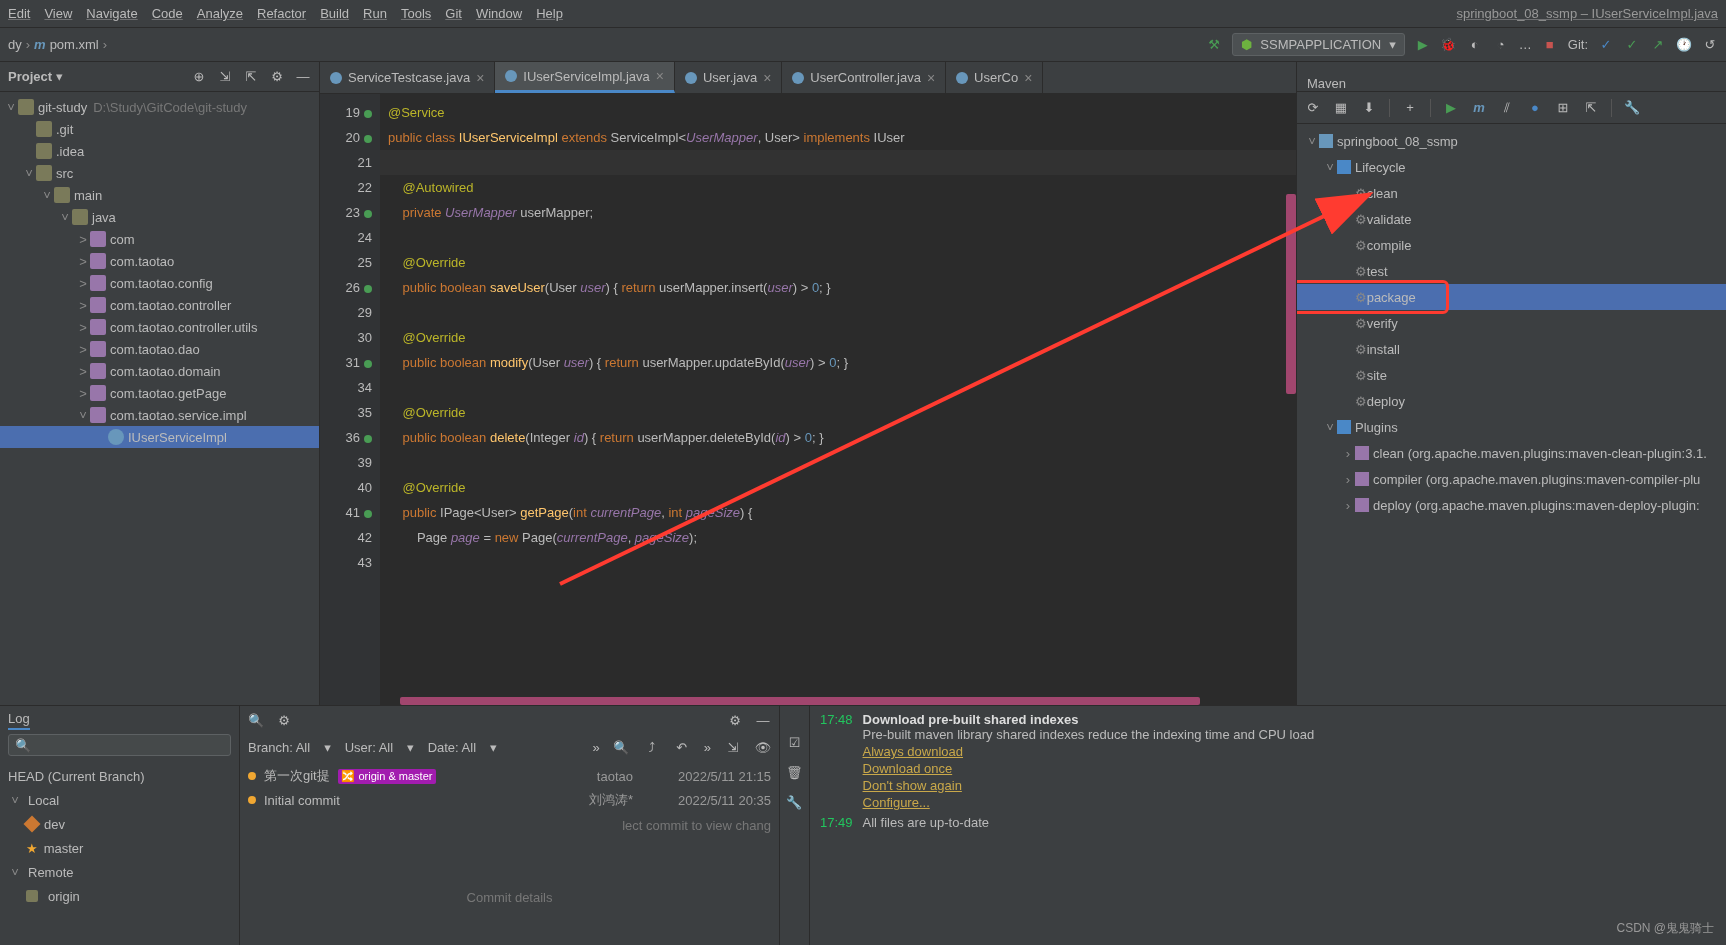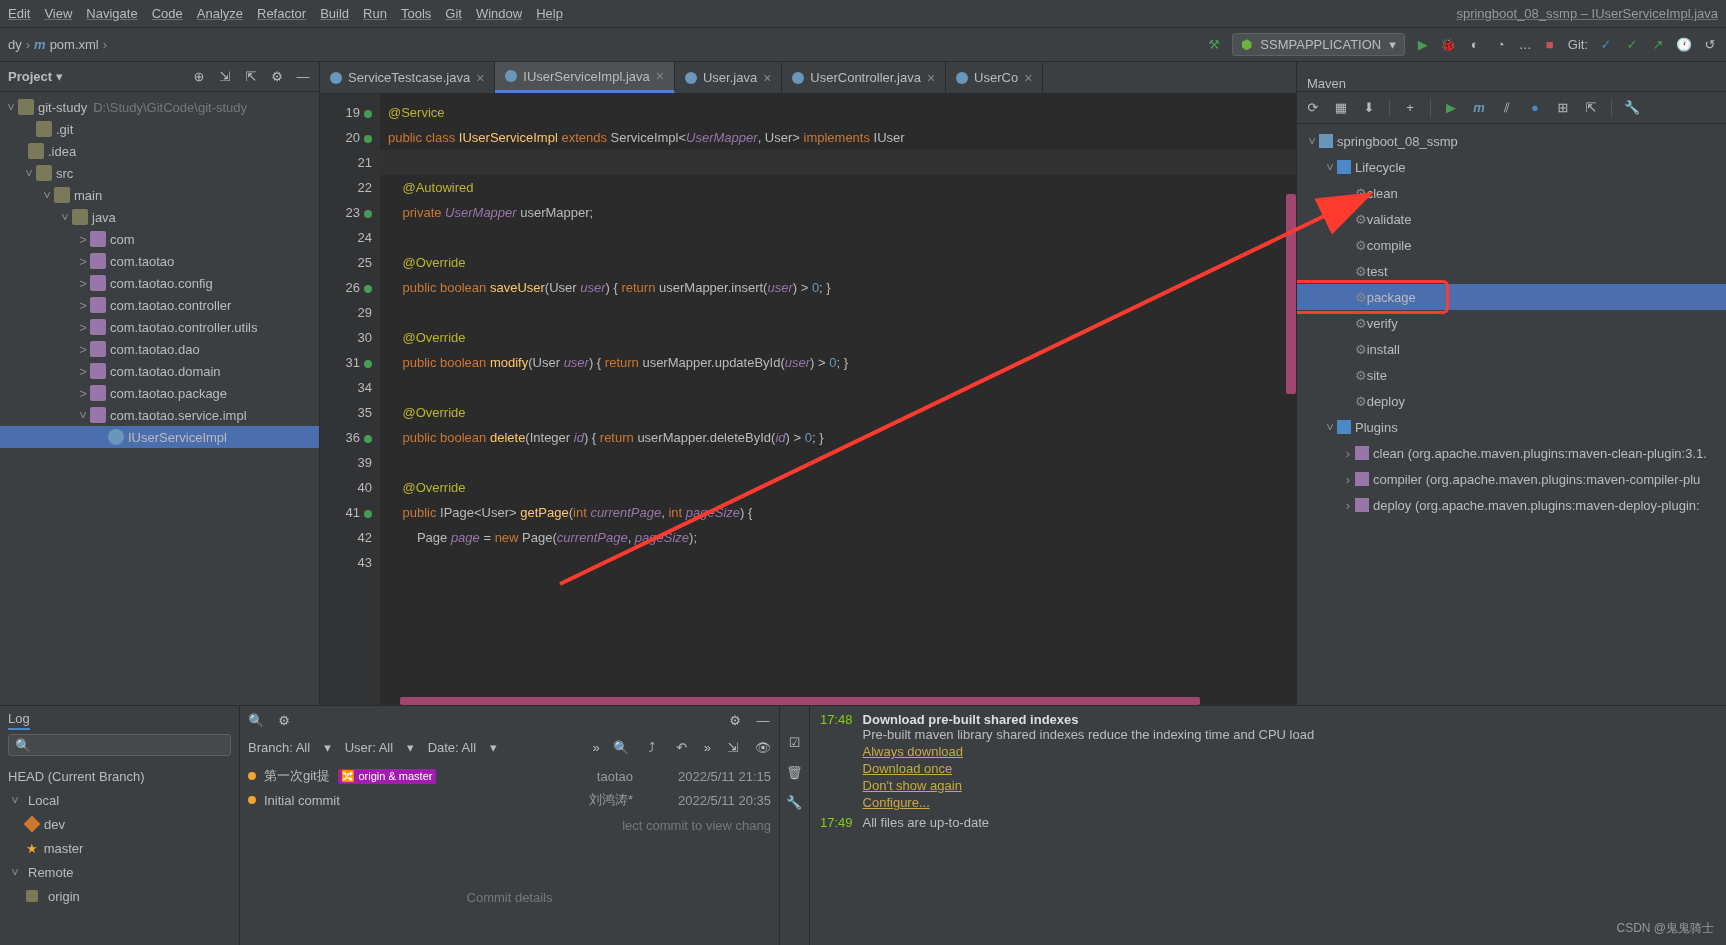--- a/index.html
+++ b/index.html
@@ -76,21 +76,21 @@
 .cm-row{display:flex;align-items:center;height:24px;gap:8px}
 .cm-dot{width:8px;height:8px;border-radius:4px;background:#f0a732}
 .cm-badge{background:#a21caf;color:#fff;font-size:11px;padding:1px 4px;border-radius:2px}
 .cm-row .auth{margin-left:auto;color:#999}
 .cm-row .date{color:#999;width:130px;text-align:right}
 .cm-detail-tb{width:30px;display:flex;flex-direction:column;align-items:center;padding-top:28px;gap:14px;border-right:1px solid #2b2b2b}
 .evlog{flex:1;display:flex;flex-direction:column}
 .ev-title{height:28px;display:flex;align-items:center;padding:0 10px;border-bottom:1px solid #2b2b2b}
 .ev-body{flex:1;padding:6px 10px;overflow:auto}
 .ev-row{display:flex;gap:10px;margin-bottom:3px}
-.ev-ts{color:#84cc16;width:44px;flex-shrink:0;text-align:right}
+.ev-ts{color:#22c55e;width:44px;flex-shrink:0;text-align:right}
 .ev-link{color:#c9a84a;text-decoration:underline;cursor:pointer;display:block;margin:2px 0}
 .ev-h{font-weight:bold;color:#ddd}
 .watermark{position:absolute;right:12px;bottom:8px;color:#999;font-size:12px}
 .arrow-svg{position:absolute;pointer-events:none;z-index:50}
 </style>
 </head>
 <body>
 
 <div class="root">
   <div class="menubar">
@@ -157,21 +157,21 @@
             <span class="tw">˅</span>
             <span class="ficon folder"></span>
             <span>git-study</span>
             <span class="loc">D:\Study\GitCode\git-study</span>
           </div>
           <div class="tree-row" style="padding-left: 22px;">
             <span class="tw"></span>
             <span class="ficon folder"></span>
             <span>.git</span>
           </div>
-          <div class="tree-row" style="padding-left: 14px;">
+          <div class="tree-row" style="padding-left: 22px;">
             <span class="tw"></span>
             <span class="ficon folder"></span>
             <span>.idea</span>
           </div>
           <div class="tree-row" style="padding-left: 22px;">
             <span class="tw">˅</span>
             <span class="ficon folder"></span>
             <span>src</span>
           </div>
           <div class="tree-row" style="padding-left: 40px;">
@@ -215,21 +215,21 @@
             <span>com.taotao.dao</span>
           </div>
           <div class="tree-row" style="padding-left: 76px;">
             <span class="tw">&gt;</span>
             <span class="ficon pkg"></span>
             <span>com.taotao.domain</span>
           </div>
           <div class="tree-row" style="padding-left: 76px;">
             <span class="tw">&gt;</span>
             <span class="ficon pkg"></span>
-            <span>com.taotao.package</span>
+            <span>com.taotao.getPage</span>
           </div>
           <div class="tree-row" style="padding-left: 76px;">
             <span class="tw">˅</span>
             <span class="ficon pkg"></span>
             <span>com.taotao.service.impl</span>
           </div>
           <div class="tree-row sel" style="padding-left: 94px;">
             <span class="tw"></span>
             <span class="ficon cls"></span>
             <span>IUserServiceImpl</span>

